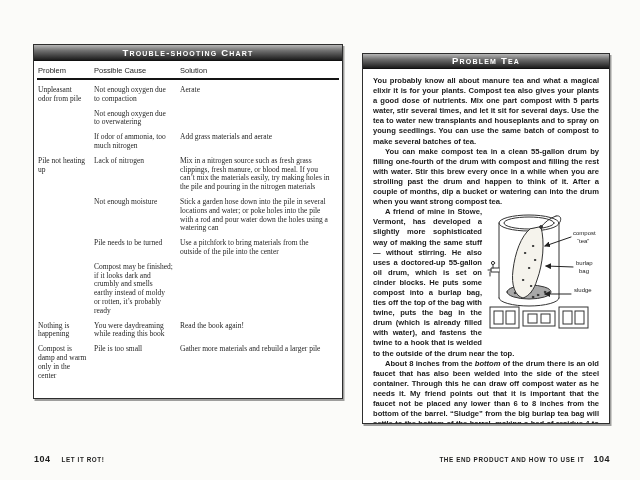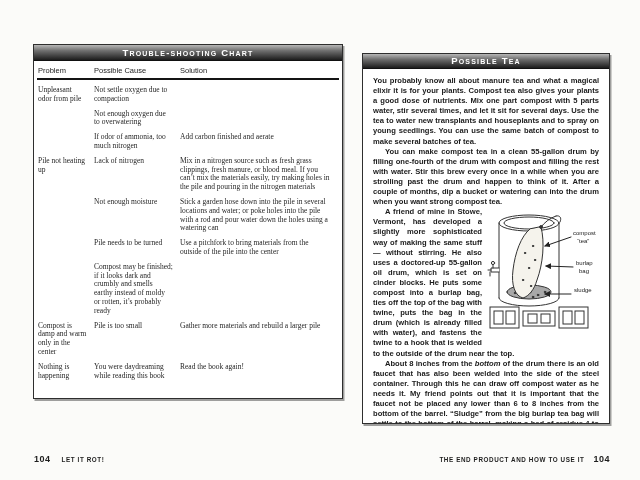--- a/index.html
+++ b/index.html
@@ -67,30 +67,31 @@
 <section class="chart-box">
   <div class="bar-title">Trouble-shooting Chart</div>
   <div class="table-head">
     <span>Problem</span>
     <span>Possible Cause</span>
     <span>Solution</span>
   </div>
   <div class="table-body">
     <div class="t-row">
       <div class="t-cell">Unpleasant odor from pile</div>
-      <div class="t-cell">Not settle oxygen due to compaction</div>
+      <div class="t-cell">Not enough oxygen due to compaction</div>
+      <div class="t-cell">Aerate</div>
     </div>
     <div class="t-row">
       <div class="t-cell"></div>
       <div class="t-cell">Not enough oxygen due to overwatering</div>
     </div>
     <div class="t-row">
       <div class="t-cell"></div>
       <div class="t-cell">If odor of ammonia, too much nitrogen</div>
-      <div class="t-cell">Add carbon finished and aerate</div>
+      <div class="t-cell">Add grass materials and aerate</div>
     </div>
     <div class="t-row">
       <div class="t-cell">Pile not heating up</div>
       <div class="t-cell">Lack of nitrogen</div>
       <div class="t-cell">Mix in a nitrogen source such as fresh grass clippings, fresh manure, or blood meal. If you can’t mix the materials easily, try making holes in the pile and pouring in the nitrogen materials</div>
     </div>
     <div class="t-row">
       <div class="t-cell"></div>
       <div class="t-cell">Not enough moisture</div>
       <div class="t-cell">Stick a garden hose down into the pile in several locations and water; or poke holes into the pile with a rod and pour water down the holes using a watering can</div>
@@ -99,38 +100,38 @@
       <div class="t-cell"></div>
       <div class="t-cell">Pile needs to be turned</div>
       <div class="t-cell">Use a pitchfork to bring materials from the outside of the pile into the center</div>
     </div>
     <div class="t-row">
       <div class="t-cell"></div>
       <div class="t-cell">Compost may be finished; if it looks dark and crumbly and smells earthy instead of moldy or rotten, it’s probably ready</div>
       <div class="t-cell"></div>
     </div>
     <div class="t-row">
+      <div class="t-cell">Nothing is happening</div>
+      <div class="t-cell">You were daydreaming while reading this book</div>
+      <div class="t-cell">Read the book again!</div>
+    </div>
+    <div class="t-row">
       <div class="t-cell">Compost is damp and warm only in the center</div>
       <div class="t-cell">Pile is too small</div>
       <div class="t-cell">Gather more materials and rebuild a larger pile</div>
     </div>
-    <div class="t-row">
-      <div class="t-cell">Nothing is happening</div>
-      <div class="t-cell">You were daydreaming while reading this book</div>
-      <div class="t-cell">Read the book again!</div>
-    </div>
   </div>
 </section>
 
 <div class="footer-left">
   <span class="pgnum">104</span><span class="running-head">LET IT ROT!</span>
 </div>
 
 <section class="tea-box">
-  <div class="bar-title">Possible Tea</div>
+  <div class="bar-title">Problem Tea</div>
   <div class="tea-body">
     <p>You probably know all about manure tea and what a magical elixir it is for your plants. Compost tea also gives your plants a good dose of nutrients. Mix one part compost with 5 parts water, stir several times, and let it sit for several days. Use the tea to water new transplants and houseplants and to spray on young seedlings. You can use the same batch of compost to make several batches of tea.</p>
     <p class="indent">You can make compost tea in a clean 55-gallon drum by filling one-fourth of the drum with compost and filling the rest with water. Stir this brew every once in a while when you are strolling past the drum and happen to think of it. After a couple of months, dip a bucket or watering can into the drum when you want strong compost tea.</p>
 
     <div class="drum-figure">
       <svg viewBox="0 0 112 136" xmlns="http://www.w3.org/2000/svg">
         <defs>
           <marker id="ah" markerWidth="6" markerHeight="6" refX="5" refY="3" orient="auto">
             <path d="M0,0 L6,3 L0,6 Z" fill="#222"></path>
           </marker>

